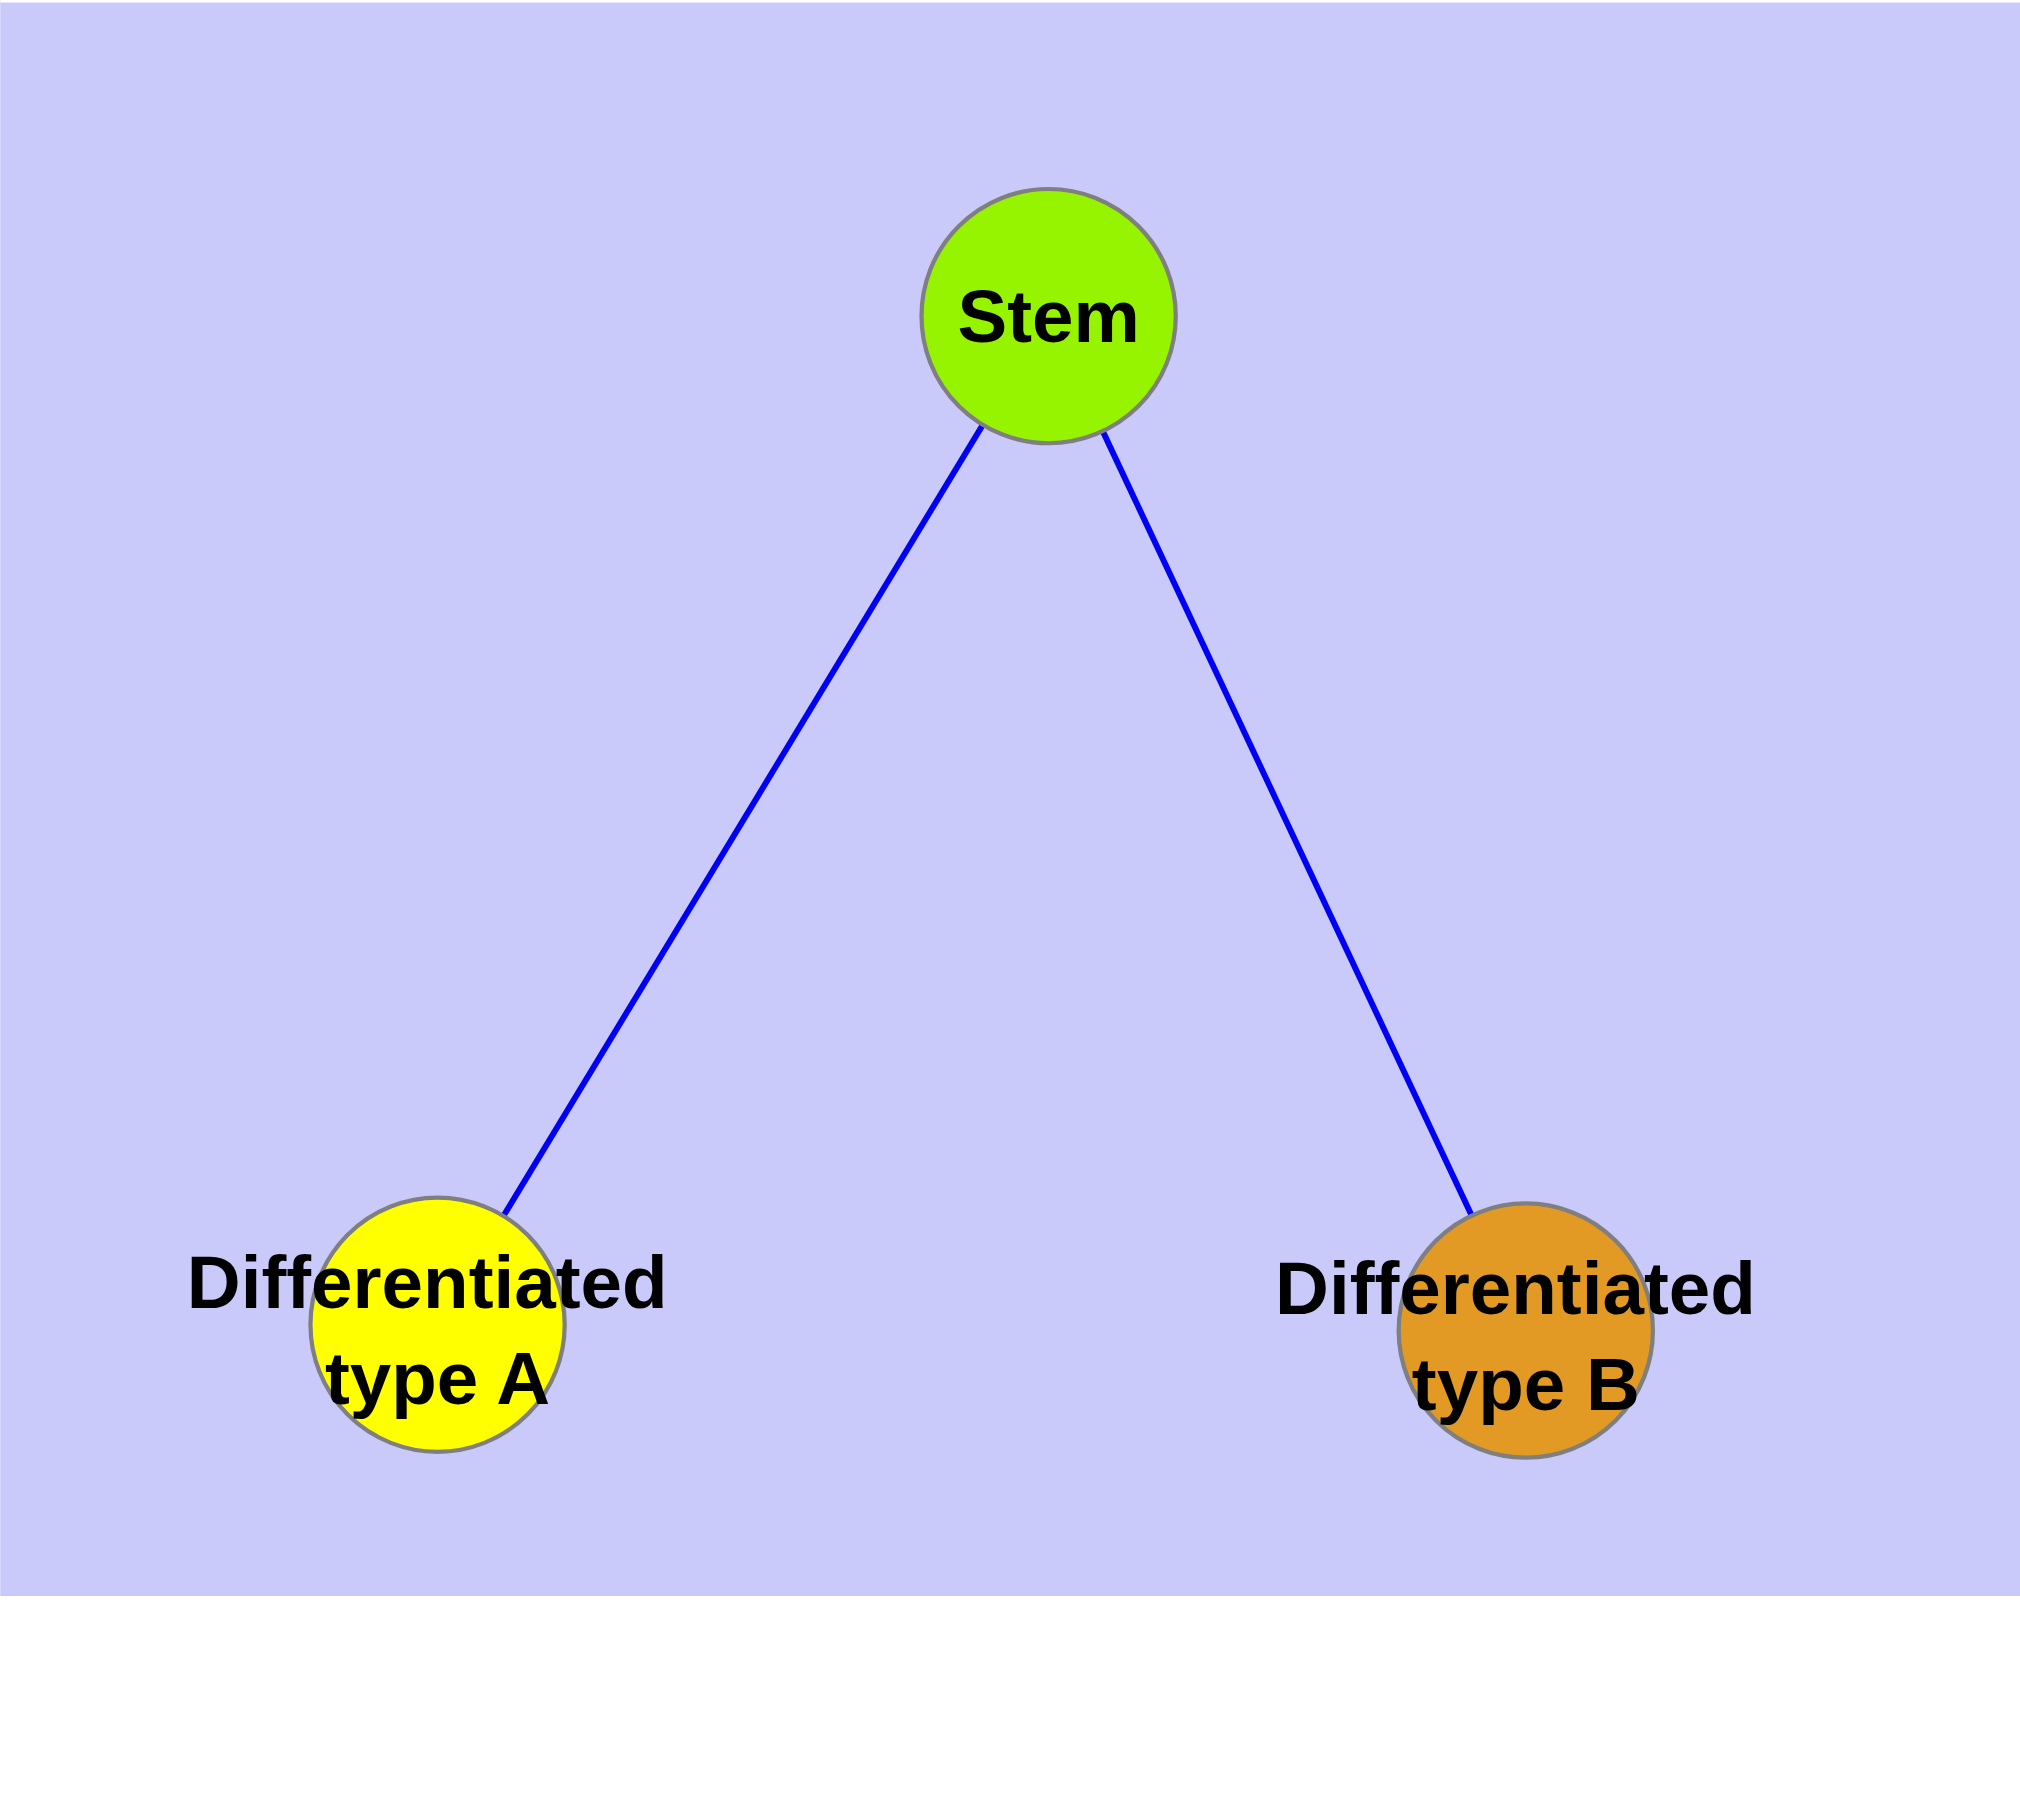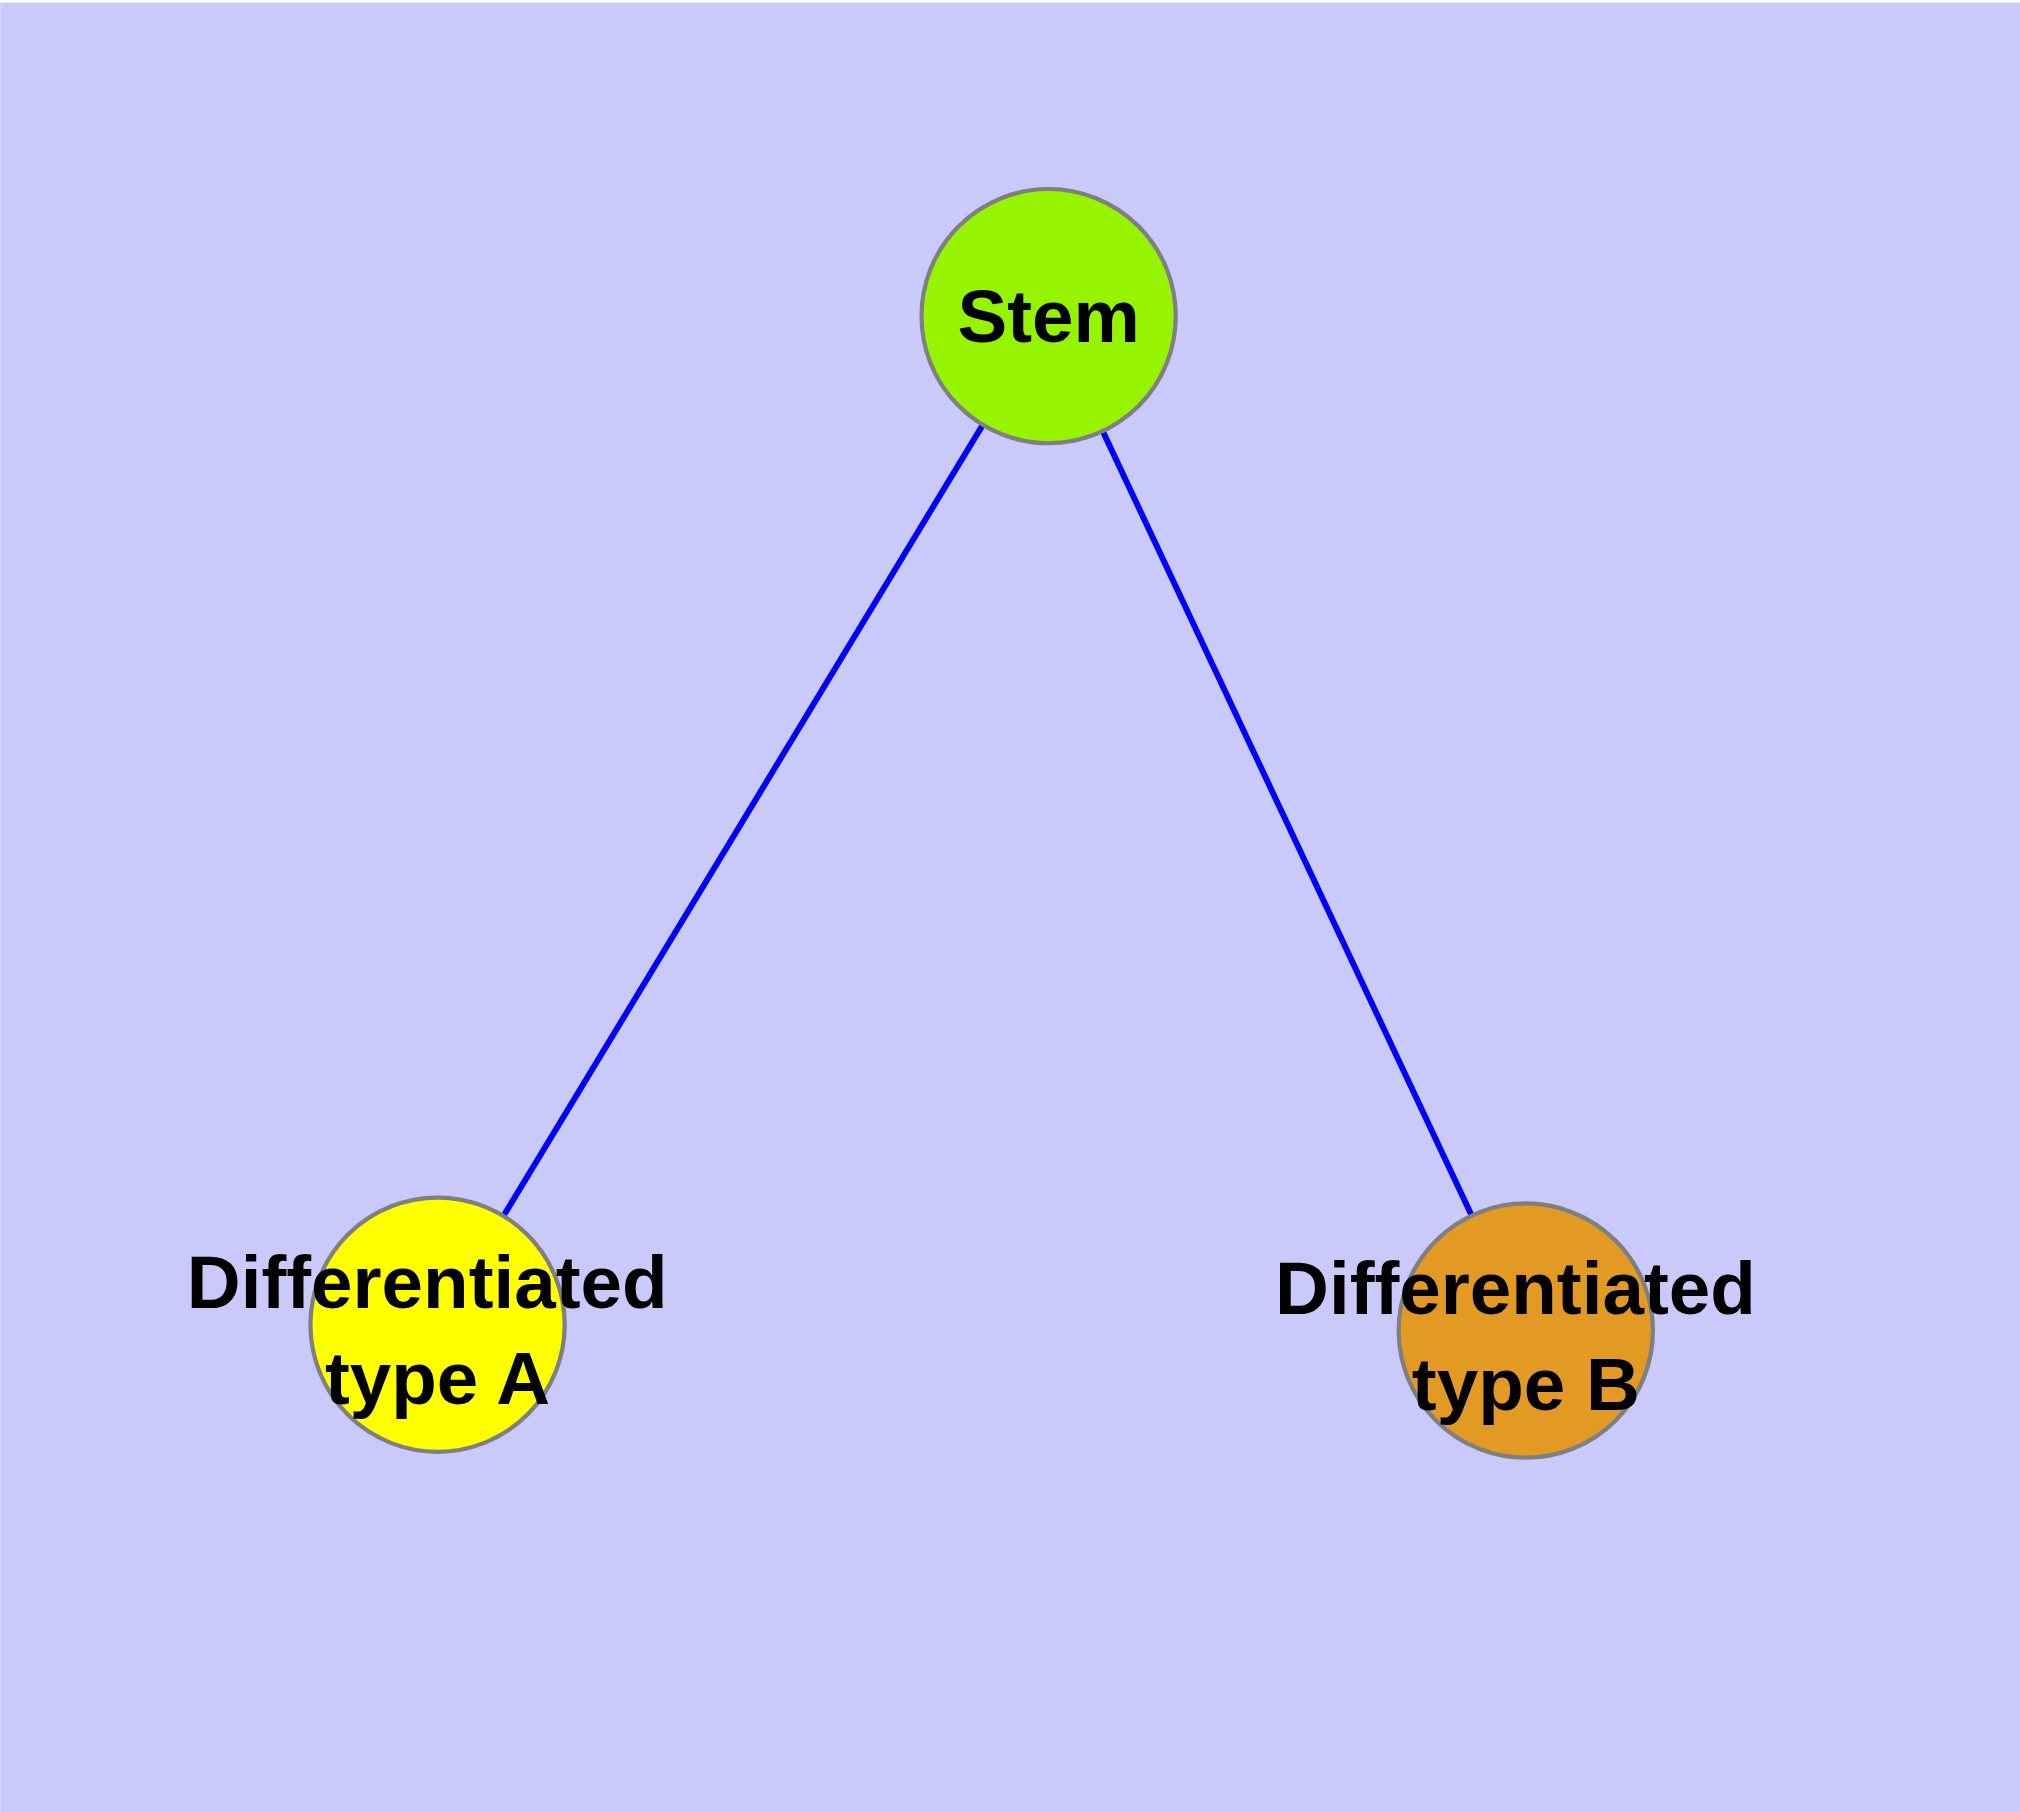--- a/index.html
+++ b/index.html
@@ -3,21 +3,21 @@
 <meta charset="utf-8">
 <style>
   html, body {
     margin: 0;
     padding: 0;
     background: #ffffff;
   }
   .stage {
     position: relative;
     width: 2021px;
-    height: 1812px;
+    height: 1596px;
     overflow: hidden;
   }
   svg { display: block; }
   .edge {
     stroke-width: 7;
     stroke-linecap: butt;
     fill: none;
   }
   .node {
     stroke-width: 5;

